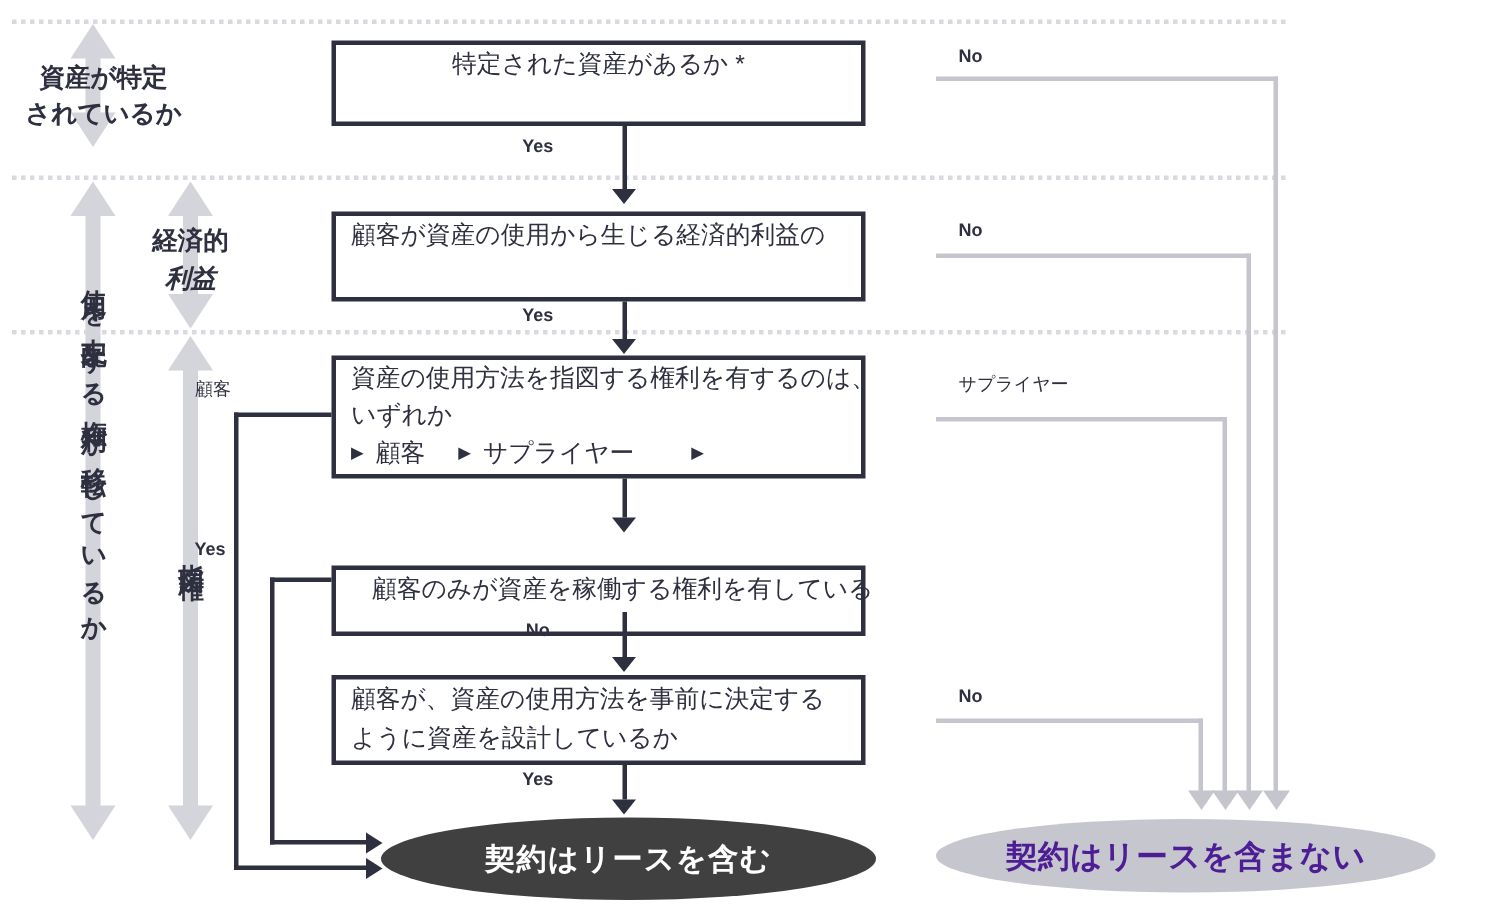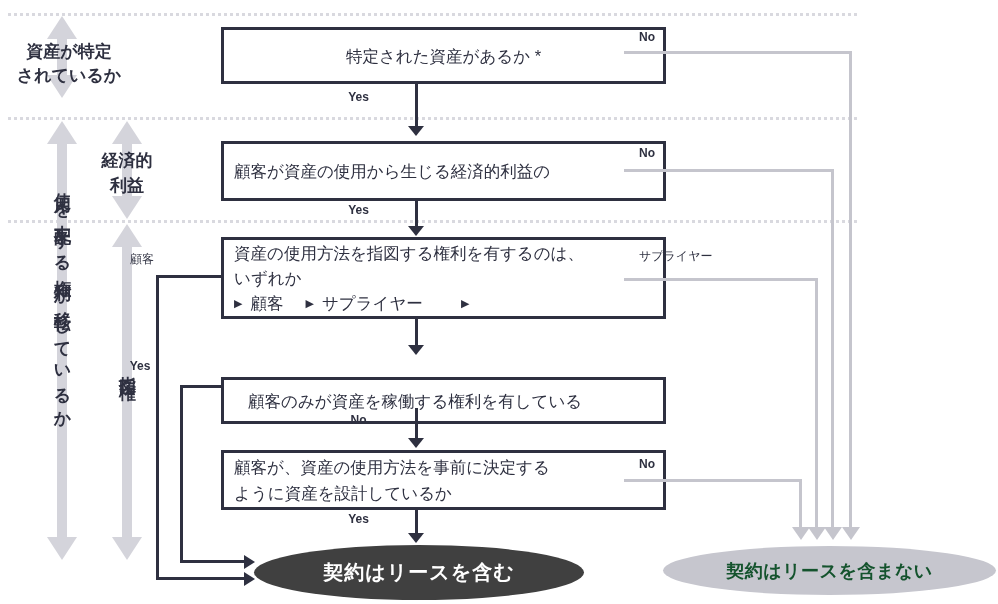--- a/index.html
+++ b/index.html
@@ -8,22 +8,22 @@
     font-family:"Liberation Sans","DejaVu Sans",sans-serif;
     color:#2e3040; overflow:hidden;
   }
   
   .dotted{position:absolute;left:8px;width:849px;height:0;border-top:3px dotted #d9d9df;}
   
   .gshaft{position:absolute;width:10px;background:#d4d4db;}
   .ghead-up{position:absolute;width:0;height:0;border-left:15px solid transparent;border-right:15px solid transparent;border-bottom:23px solid #d4d4db;}
   .ghead-dn{position:absolute;width:0;height:0;border-left:15px solid transparent;border-right:15px solid transparent;border-top:23px solid #d4d4db;}
   
-  .qbox{position:absolute;left:221px;width:445px;box-sizing:border-box;background:#ffffff;
-    border:3px solid #2e3040;display:flex;flex-direction:column;justify-content:center;
+  .qbox{position:absolute;left:221px;width:356px;box-sizing:border-box;background:#ffffff;
+    border:3px solid #2e3040;display:flex;flex-direction:column;
     font-size:16.5px;line-height:26px;color:#2e3040;}
   .qbox .ln{display:block;white-space:nowrap;}
   
   .fshaft{position:absolute;left:415px;width:3px;background:#2e3040;}
   .fhead{position:absolute;left:408px;width:0;height:0;border-left:8px solid transparent;border-right:8px solid transparent;border-top:10px solid #2e3040;}
   
   .dline{position:absolute;background:#2e3040;}
   .dhead-r{position:absolute;width:0;height:0;border-top:7px solid transparent;border-bottom:7px solid transparent;border-left:11px solid #2e3040;}
   
   .gline{position:absolute;background:#c5c5cd;}
@@ -74,21 +74,21 @@
     <div class="gshaft" style="left:122px;top:244px;height:296px;"></div>
     <div class="ghead-dn" style="left:112px;top:537px;"></div>
   </div>
 
   <div class="lbl bold c" style="left:2px;top:40px;width:134px;font-size:17px;line-height:24px;">
     <span class="ln" style="display:block;">資産が特定</span>
     <span class="ln" style="display:block;">されているか</span>
   </div>
   <div class="lbl bold c" style="left:92px;top:148px;width:70px;font-size:17px;line-height:25px;">
     <span style="display:block;">経済的</span>
-    <span style="display:block;">利益</span>
+    <span style="display:block;font-style:italic;">利益</span>
   </div>
   <div class="lbl bold vtext" style="left:51px;top:180px;height:350px;font-size:17px;letter-spacing:4px;">使用を支配する権利が移転しているか</div>
   <div class="lbl bold vtext" style="left:116px;top:362px;height:80px;font-size:17px;letter-spacing:4px;">指図権</div>
 
   <div class="qbox c" style="top:27px;height:57px;">
     <span class="ln">特定された資産があるか *</span>
   </div>
 
   <div class="qbox" style="top:141px;height:60px;padding-left:10px;">
     <span class="ln">顧客が資産の使用から生じる経済的利益の</span>
@@ -186,17 +186,17 @@
   </div>
   <div>
     <div class="gline" style="left:624px;top:479px;width:178px;height:3px;"></div>
     <div class="gline" style="left:799px;top:479px;width:3px;height:49px;"></div>
     <div class="glhead-dn" style="left:791.5px;top:527px;"></div>
   </div>
 
   <div class="ellipse" style="left:254px;top:545px;width:330px;height:55px;background:#404040;color:#ffffff;font-size:20px;letter-spacing:1px;">
     <span>契約はリースを含む</span>
   </div>
-  <div class="ellipse" style="left:663px;top:546px;width:333px;height:49px;background:#c6c6ce;color:#14532d;font-size:18px;letter-spacing:0.5px;">
+  <div class="ellipse" style="left:624px;top:546px;width:333px;height:49px;background:#c6c6ce;color:#4c1d95;font-size:21px;letter-spacing:0.5px;">
     <span>契約はリースを含まない</span>
   </div>
 
 </div>
 
 </body></html>

